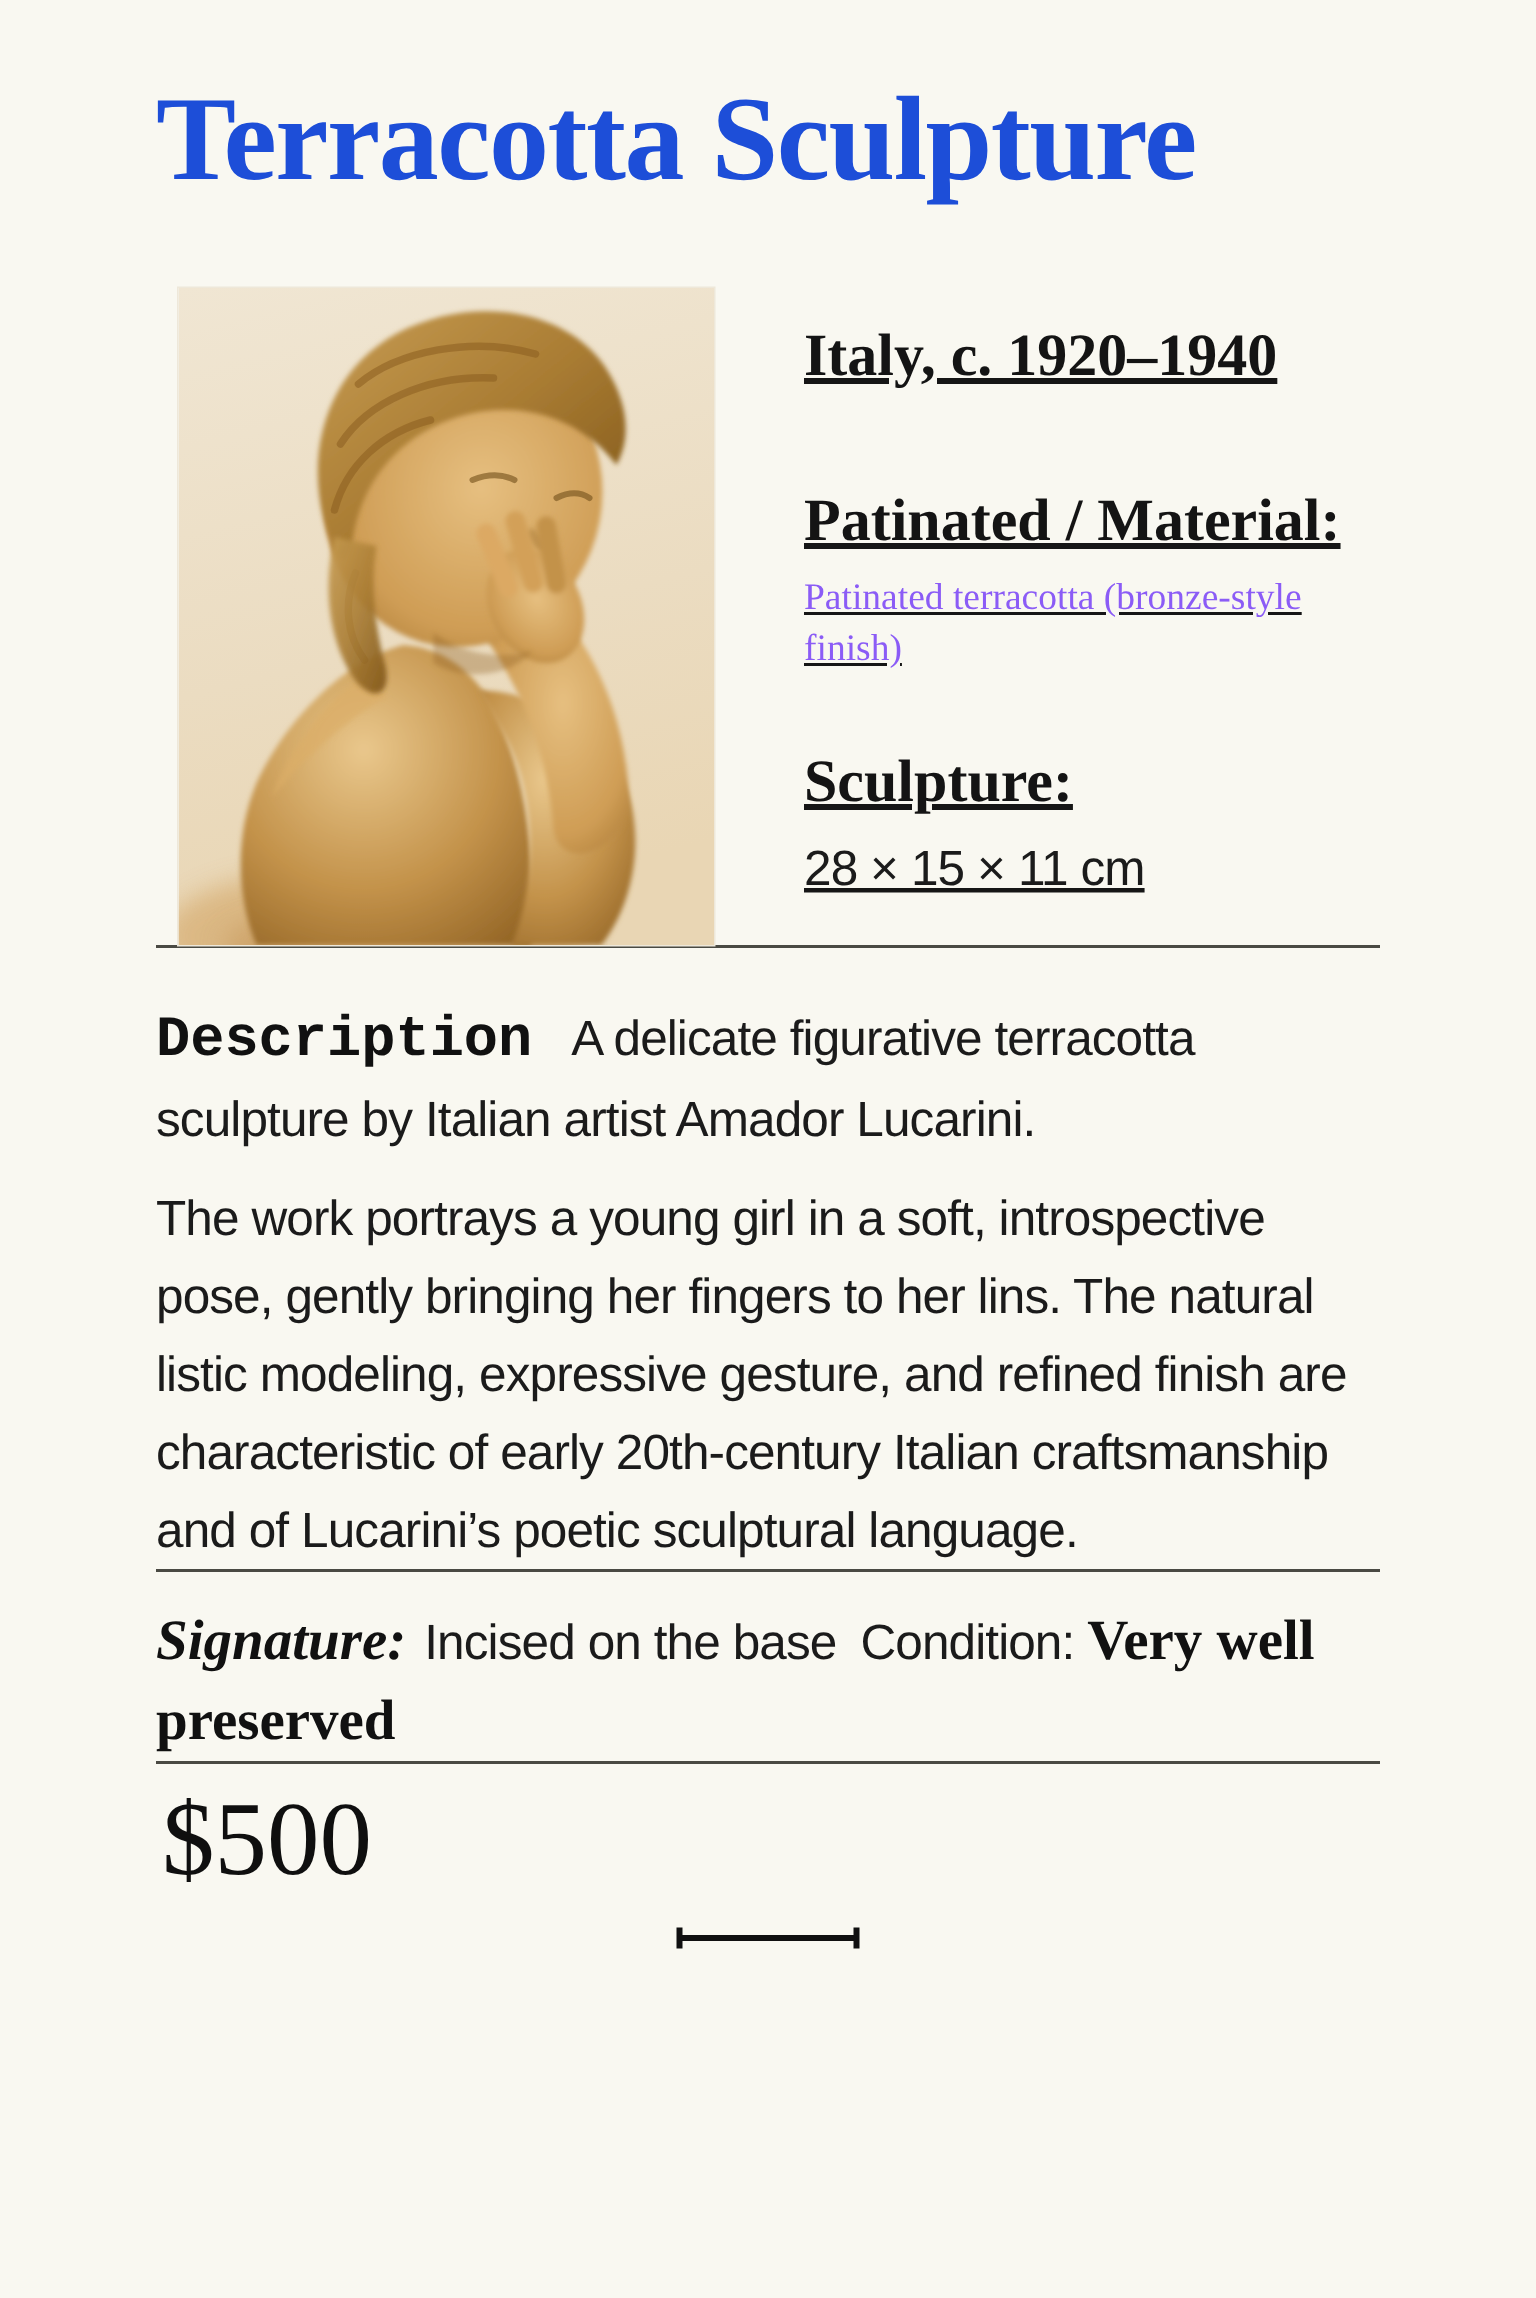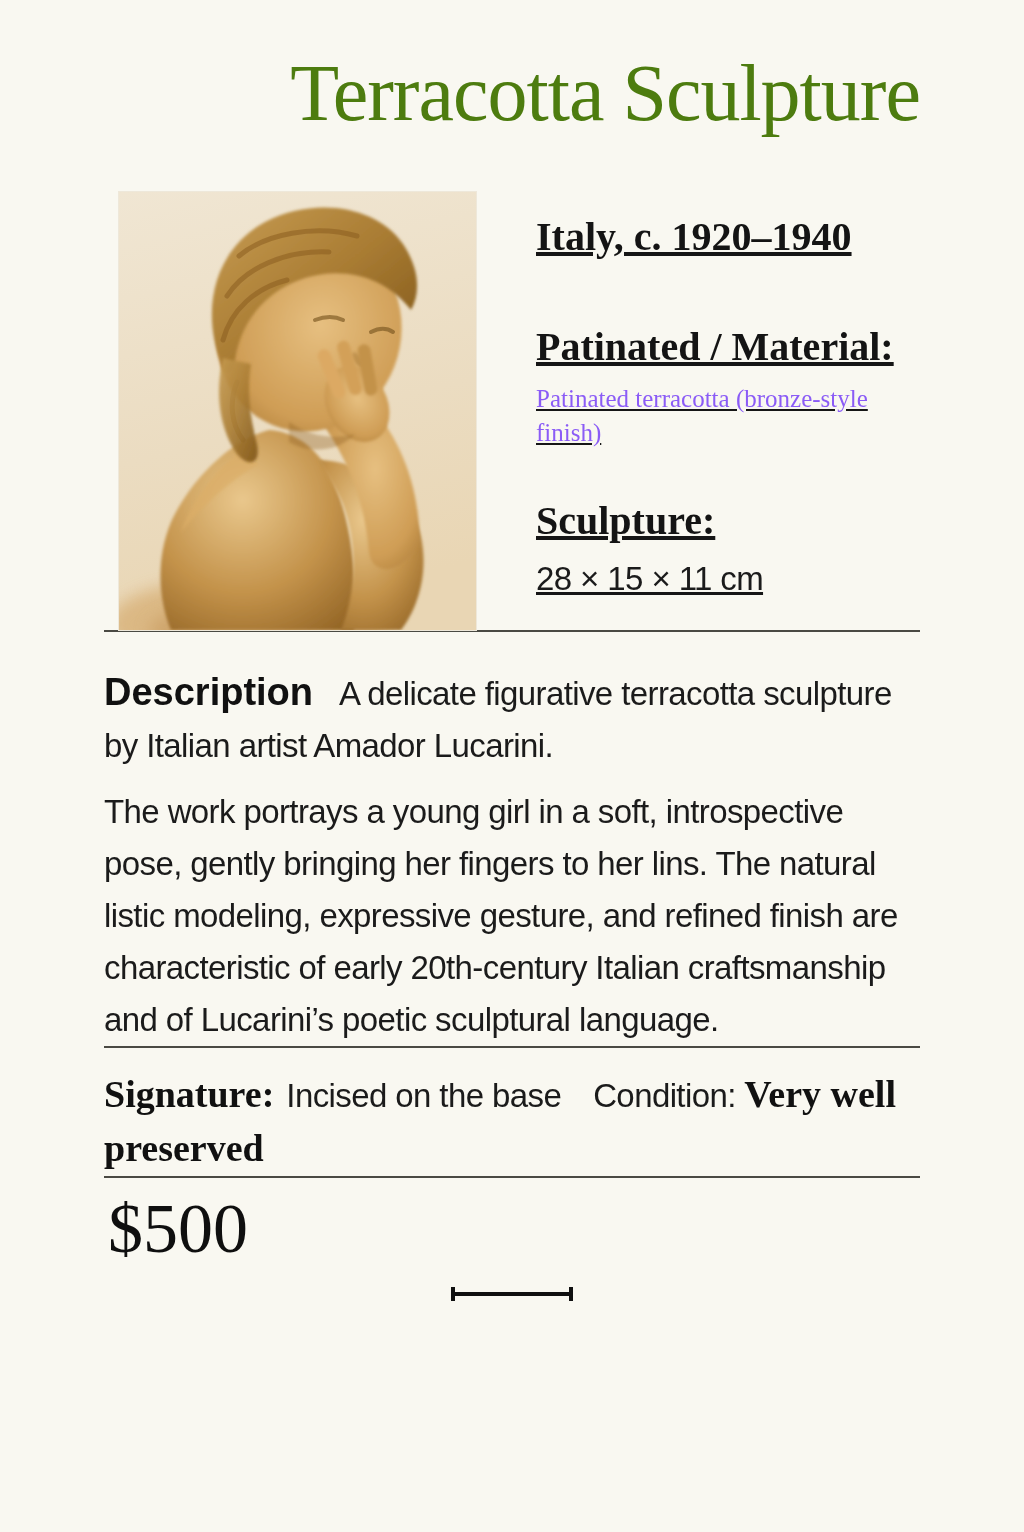--- a/index.html
+++ b/index.html
@@ -18,26 +18,26 @@
     width: 816px;
     margin: 0 auto;
     padding: 0 104px;
     box-sizing: content-box;
   }
 
   
   .page-title {
     margin: 0;
     padding-top: 52px;
-    text-align: right;
+    text-align: left;
     font-size: 80px;
     line-height: 1.03;
-    font-weight: 400;
+    font-weight: 700;
     letter-spacing: -1px;
-    color: #4d7c0f;
+    color: #1d4ed8;
   }
   .page-title .title-line { display: block; }
 
   
   .media-row {
     display: flex;
     margin-top: 58px;
   }
   .photo-frame {
     width: 357px;
@@ -92,21 +92,21 @@
     font-family: "Liberation Sans", sans-serif;
     letter-spacing: -0.6px;
     color: #1b1b1b;
   }
   .desc-para {
     margin: 34px 0 0;
     font-size: 33px;
     line-height: 52px;
   }
   .desc-label {
-    font-family: Liberation Sans, sans-serif;
+    font-family: Liberation Mono, monospace;
     font-weight: 700;
     font-size: 38px;
     letter-spacing: 0;
     margin-right: 26px;
     color: #111;
   }
   .body-para {
     margin: 14px 0 0;
     font-size: 33px;
     line-height: 52px;
@@ -118,22 +118,22 @@
     font-size: 33px;
     line-height: 52px;
   }
   .serif-bold {
     font-family: "Liberation Serif", serif;
     font-weight: 700;
     font-size: 38px;
     letter-spacing: 0;
     color: #111;
   }
-  .sig-label { margin-right: 12px; }
-  .cond-label { margin-left: 32px; }
+  .sig-label { margin-right: 12px; font-style: italic; }
+  .cond-label { margin-left: 16px; }
 
   
   .price {
     margin: 14px 4px 0;
     font-size: 70px;
     font-weight: 400;
     color: #0f0f0f;
     line-height: 1.05;
   }
 

